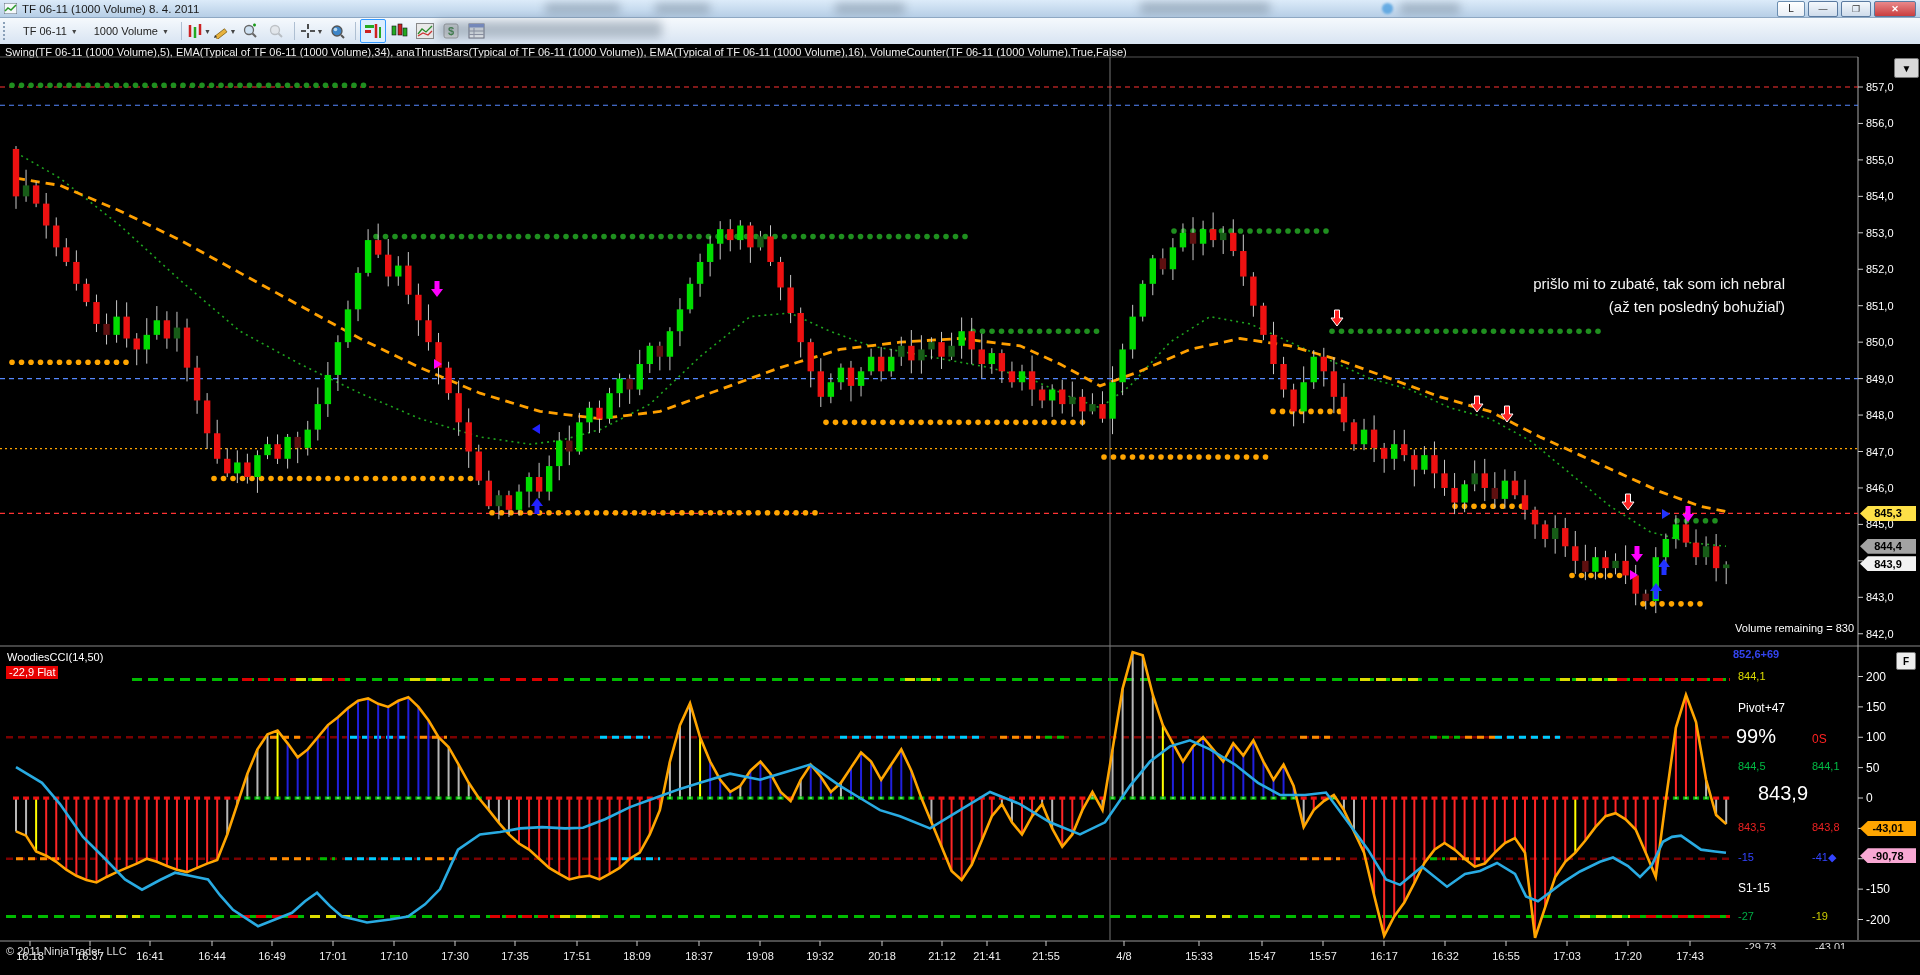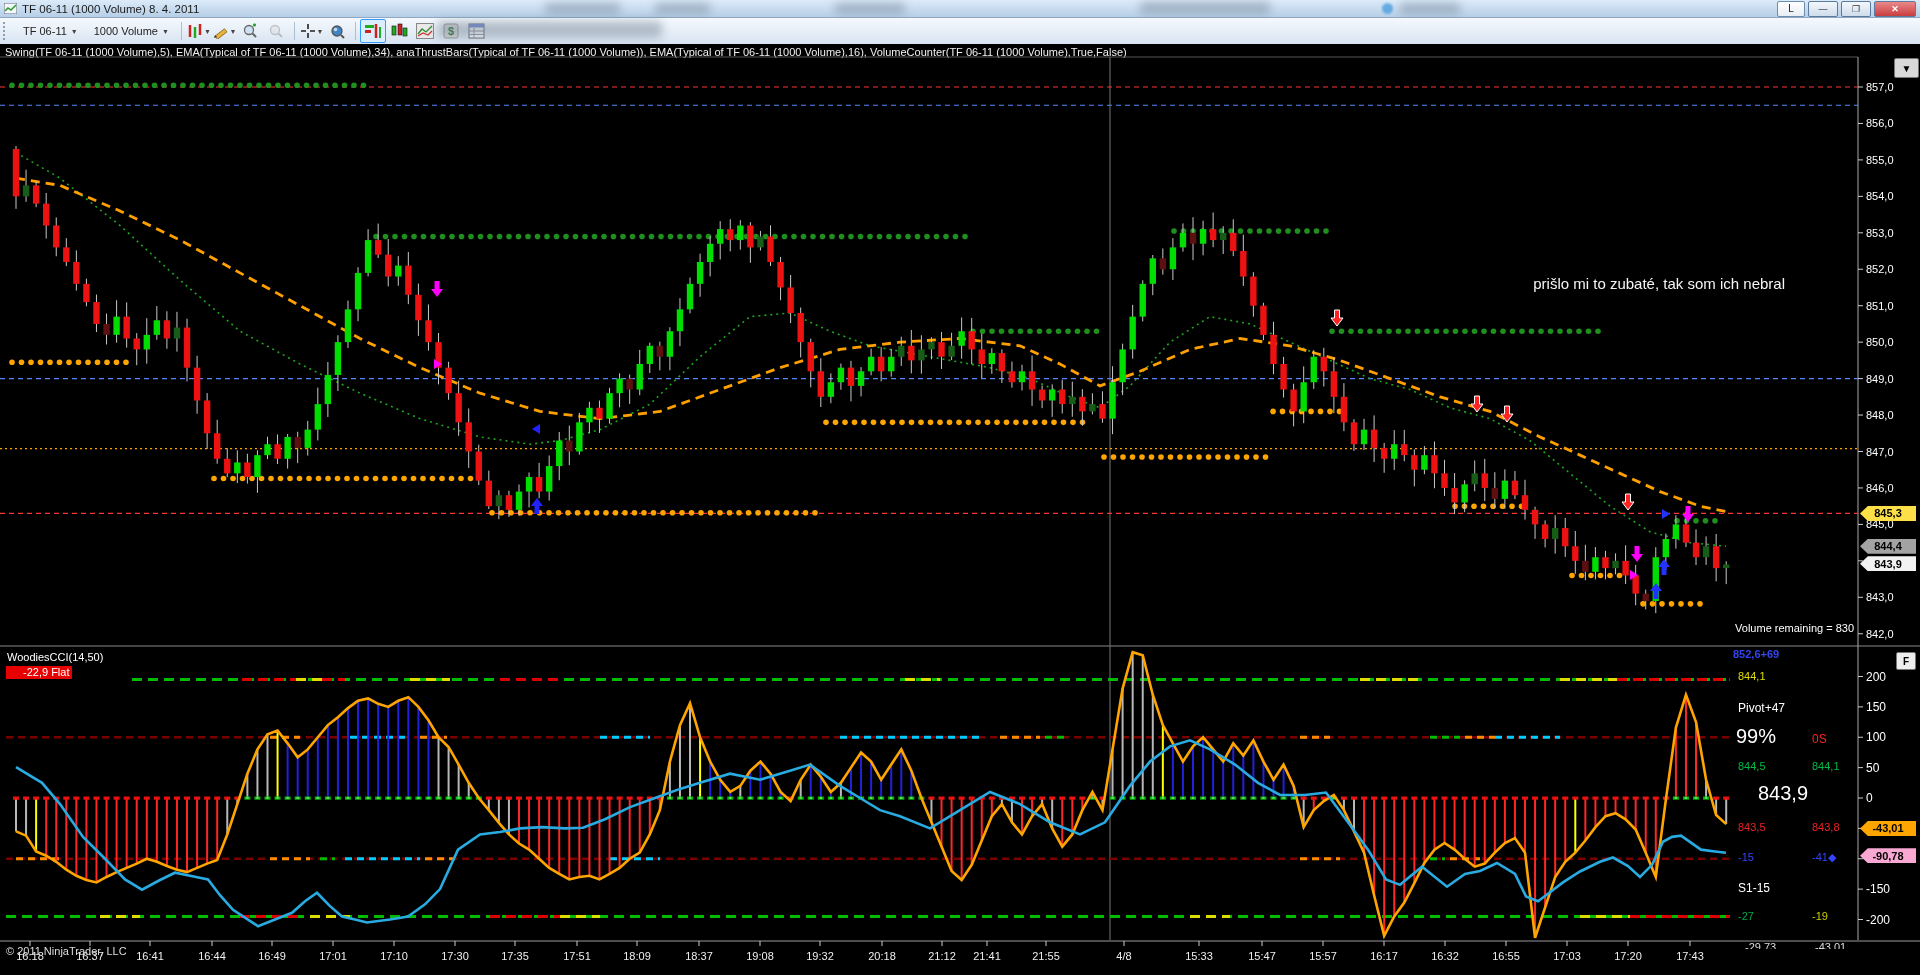--- a/index.html
+++ b/index.html
@@ -29,21 +29,21 @@
   .caret{font-size:7px;color:#444;}
   .sep{width:1px;height:18px;background:#aebfd2;margin:0 4px;}
   .iconbtn{width:24px;height:22px;display:flex;align-items:center;justify-content:center;border:1px solid transparent;border-radius:2px;}
   .iconbtn.selected{border:1px solid #3399ff;background:#dbeeff;}
   
   .chart{position:absolute;left:0;top:44px;width:1920px;height:931px;background:#000;}
   .ind-label{position:absolute;left:5px;top:2px;font-size:11px;color:#f0f0f0;white-space:nowrap;}
   svg.layer{position:absolute;left:0;top:0;}
   .overlay-text{position:absolute;color:#fff;font-size:11px;white-space:nowrap;}
   .annotation{position:absolute;color:#f5f5f5;font-size:15px;text-align:right;line-height:23px;white-space:nowrap;}
-  .cci-status{position:absolute;background:#e60000;color:#fff;font-size:11px;padding:0 3px 1px 17px;}
+  .cci-status{position:absolute;background:#e60000;color:#fff;font-size:11px;padding:0 3px 1px 3px;}
   .pricetag{position:absolute;height:15px;font-size:11px;font-weight:bold;color:#000;
      display:flex;align-items:center;justify-content:center;width:56px;
      clip-path:polygon(0 50%,14% 0,100% 0,100% 100%,14% 100%);}
   .sqbtn{position:absolute;display:flex;align-items:center;justify-content:center;
      font-size:10px;border:1px solid #777;background:#d9d9d9;color:#000;border-radius:2px;}
   .big{font-size:20px;}
   .med{font-size:12px;}
 </style>
 </head>
 <body>
@@ -1419,20 +1419,21 @@
         <line x1="1567" y1="941" x2="1567" y2="946" stroke="#ccc" stroke-width="1"></line>
         <text x="1567" y="960" fill="#eee" font-size="11" text-anchor="middle" font-family="Liberation Sans, sans-serif">17:03</text>
         <line x1="1628" y1="941" x2="1628" y2="946" stroke="#ccc" stroke-width="1"></line>
         <text x="1628" y="960" fill="#eee" font-size="11" text-anchor="middle" font-family="Liberation Sans, sans-serif">17:20</text>
         <line x1="1690" y1="941" x2="1690" y2="946" stroke="#ccc" stroke-width="1"></line>
         <text x="1690" y="960" fill="#eee" font-size="11" text-anchor="middle" font-family="Liberation Sans, sans-serif">17:43</text>
       </svg>
 
     <div class="annotation" id="annotation" style="left: 1325px; top: 228px; width: 460px;">
       <div>prišlo mi to zubaté, tak som ich nebral</div>
+      <div>(až ten posledný bohužiaľ)</div>
     </div>
     <div class="overlay-text" style="right:66px;top:578px">Volume remaining = 830</div>
     <div class="overlay-text" style="left:7px;top:607px">WoodiesCCI(14,50)</div>
     <div class="cci-status" style="left:6px;top:622px">-22,9 Flat</div>
     <div class="overlay-text" style="left:6px;top:901px;color:#ddd">© 2011 NinjaTrader, LLC</div>
 
     <div class="overlay-text" style="left:1733px;top:604px;color:#3344ee;font-weight:bold">852,6+69</div>
     <div class="overlay-text" style="left:1738px;top:626px;color:#dddd00">844,1</div>
     <div class="overlay-text" style="left:1738px;top:657px;color:#fff;font-size:12px">Pivot+47</div>
     <div class="overlay-text big" style="left:1736px;top:681px">99%</div>

